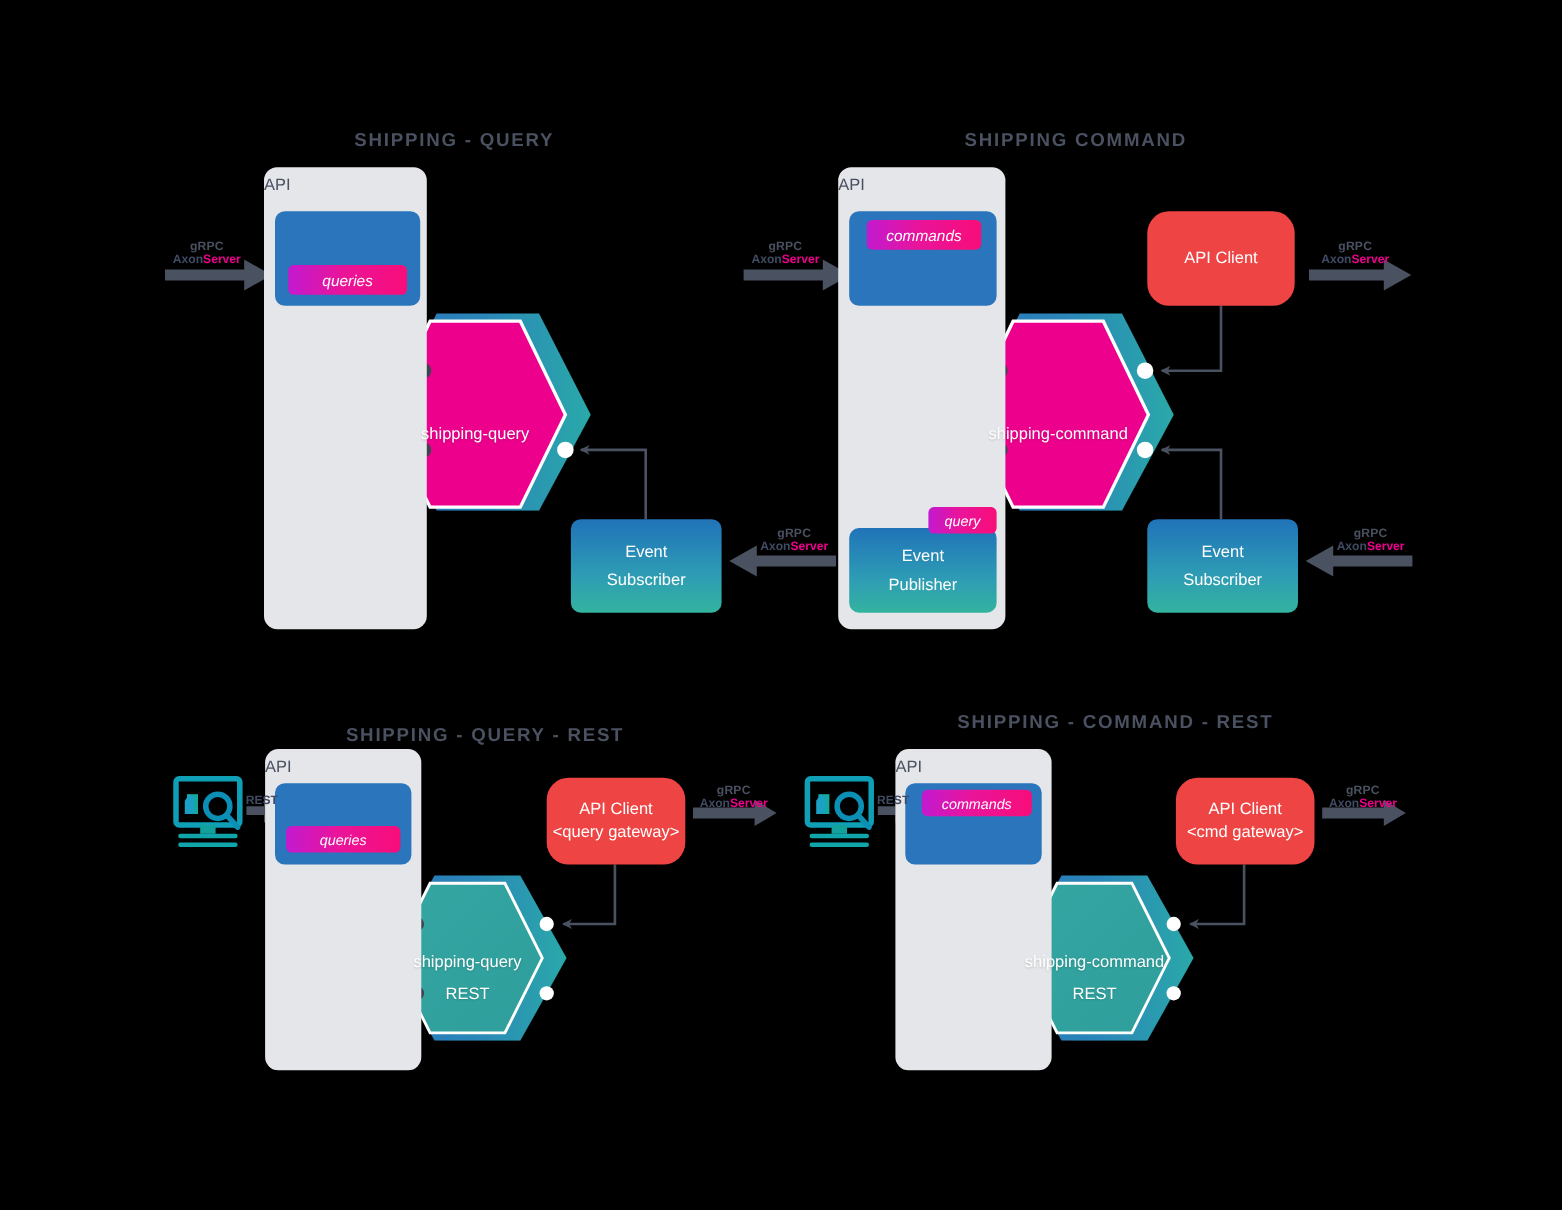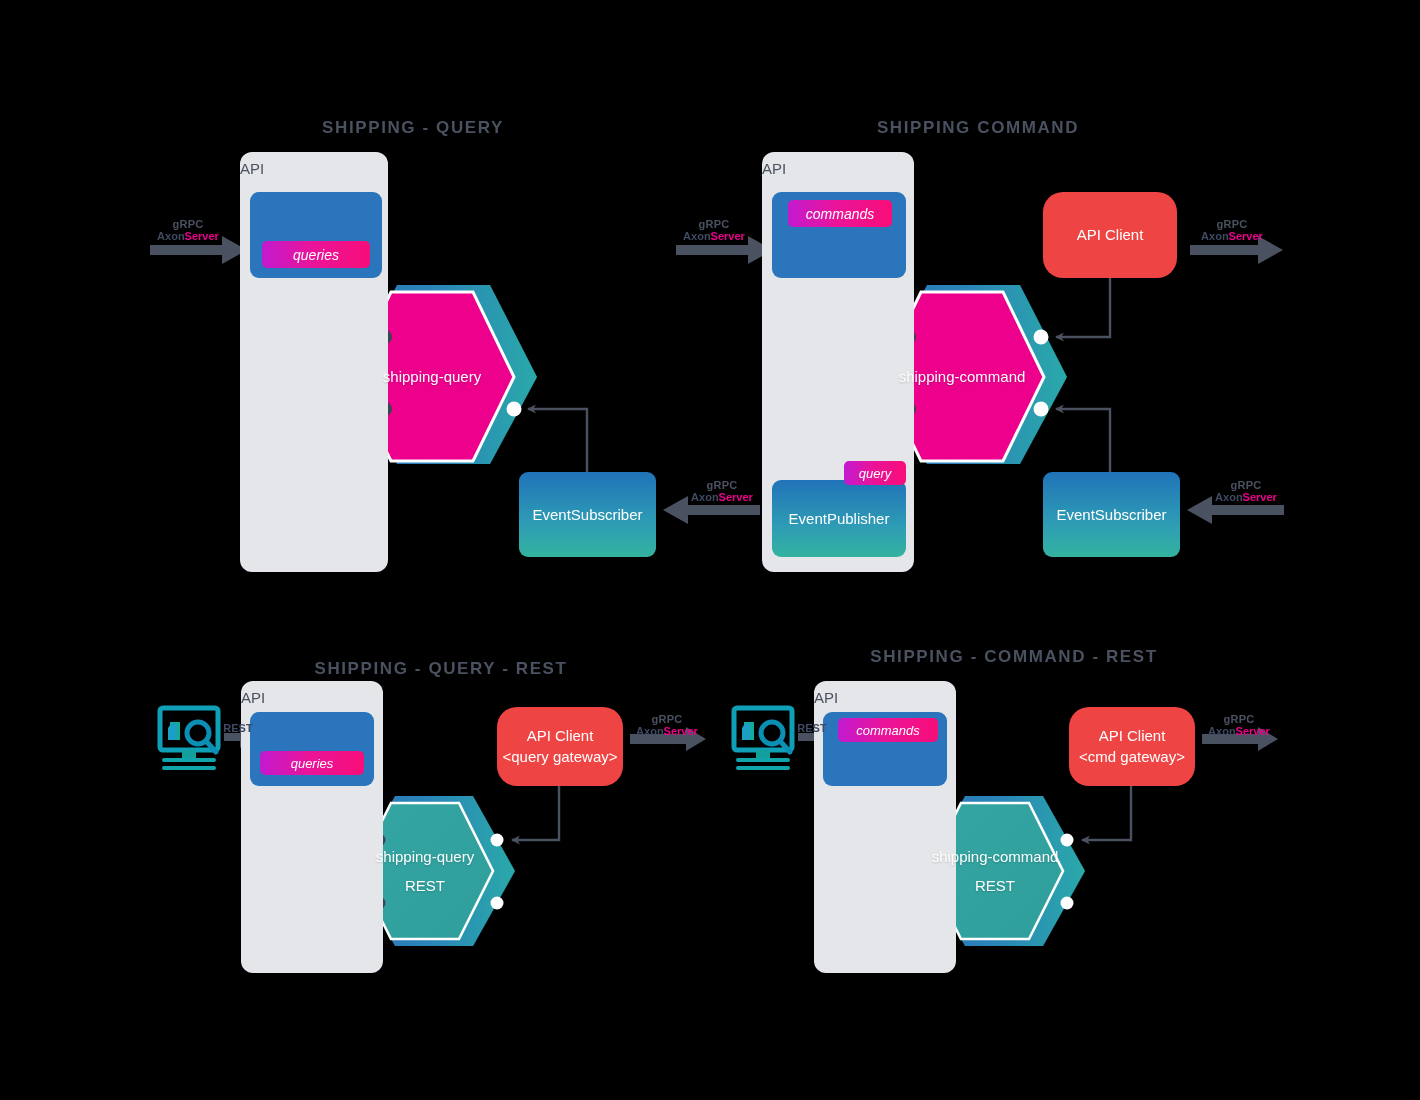--- a/index.html
+++ b/index.html
@@ -29,34 +29,34 @@
     position:absolute;background:#2a75bb;border-radius:9px;
     color:#fff;display:flex;flex-direction:column;align-items:center;
     justify-content:center;font-size:15px;line-height:1.35;text-align:center;
   }
   .blue-box.api-client{background:#ef4444;border-radius:20px;}
 
   
   .teal-box{
     position:absolute;border-radius:9px;
     background:linear-gradient(180deg,#2073b8 0%,#2e9cb5 60%,#33b39f 100%);
-    color:#fff;display:flex;flex-direction:row;align-items:center;
+    color:#fff;display:flex;flex-direction:column;align-items:center;
     justify-content:center;font-size:15px;line-height:1.7;text-align:center;
   }
 
   
   .pill{
     position:absolute;border-radius:5px;color:#fff;font-size:14px;
     display:flex;align-items:center;justify-content:center;
     background:linear-gradient(90deg,#c21ad0 0%,#e9149a 45%,#f80d79 100%);
     font-style:italic;
   }
 
   
-  .hex-wrap{position:absolute;}
+  .hex-wrap{position:absolute;margin-top:18px;}
   .hex-label{
     position:absolute;left:0;top:0;width:100%;height:100%;
     display:flex;flex-direction:column;align-items:center;justify-content:center;
     color:#fff;font-size:15px;pointer-events:none;line-height:2.1;
     text-shadow:0 1px 2px rgba(0,0,0,.18);
   }
 
   
   .wires{position:absolute;left:0;top:0;width:1420px;height:1100px;overflow:visible;}
 

